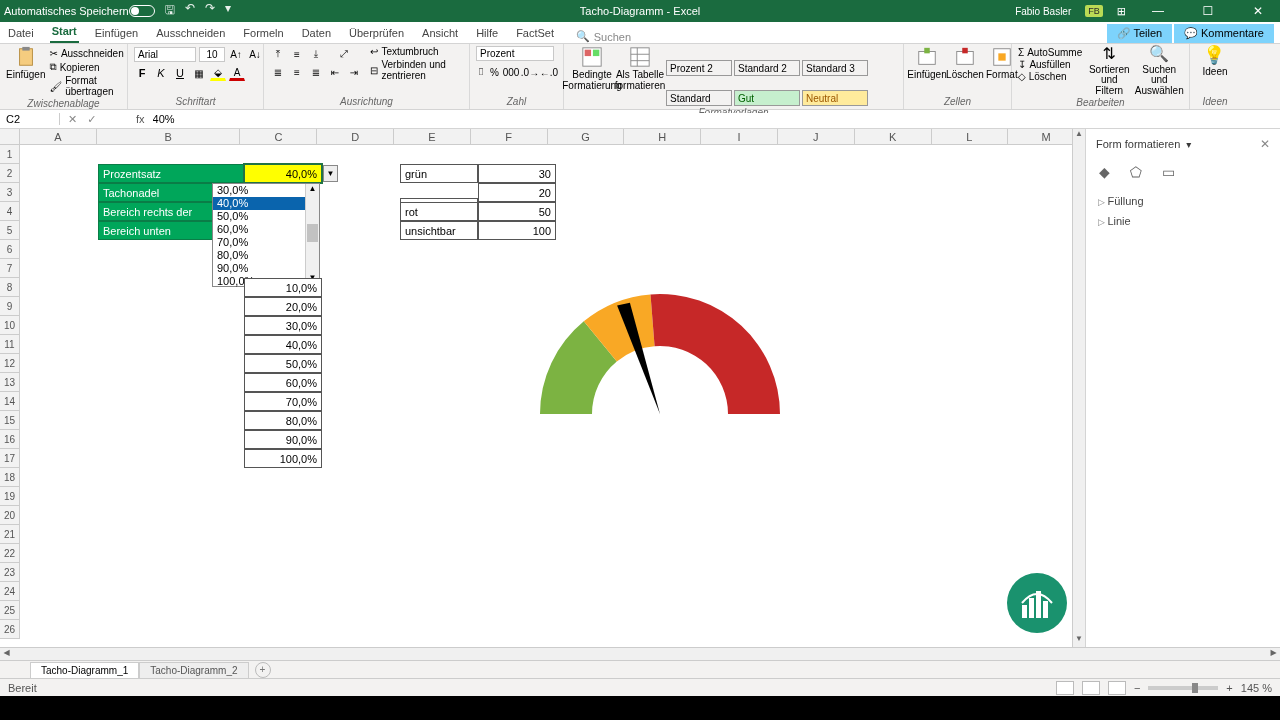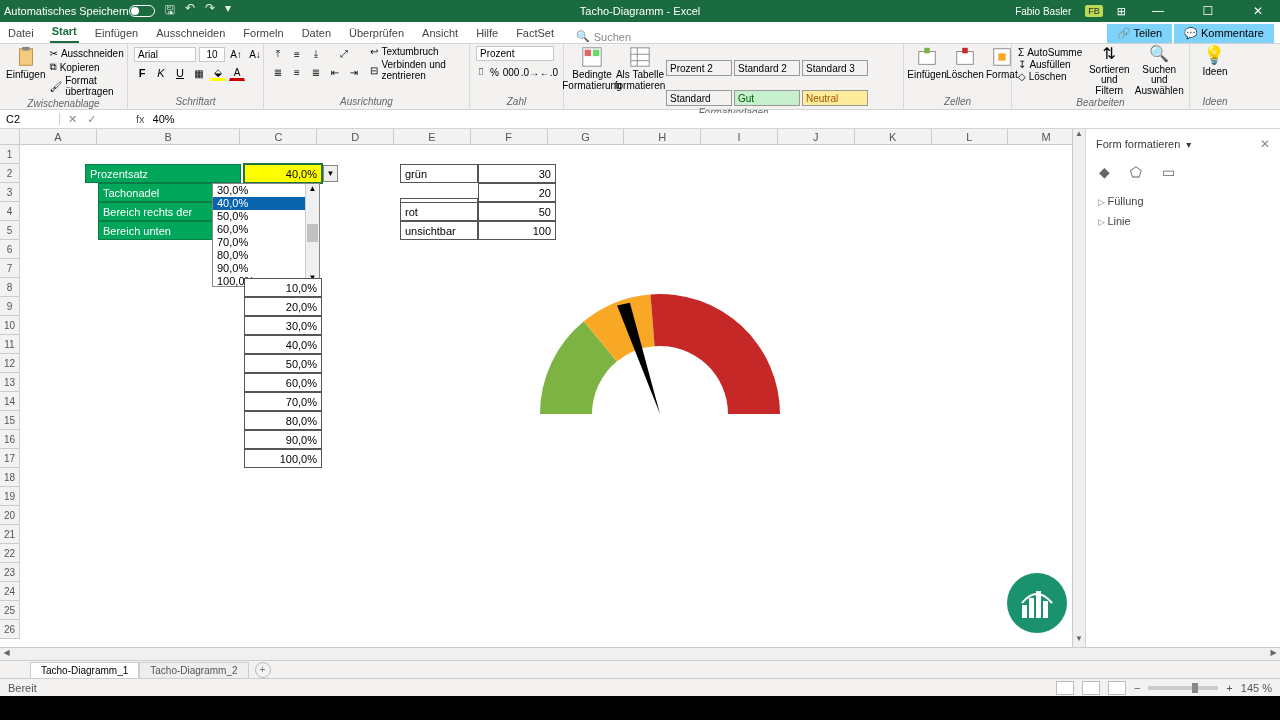--- a/index.html
+++ b/index.html
@@ -407,21 +407,21 @@
           <div class="rh">19</div>
           <div class="rh">20</div>
           <div class="rh">21</div>
           <div class="rh">22</div>
           <div class="rh">23</div>
           <div class="rh">24</div>
           <div class="rh">25</div>
           <div class="rh">26</div>
         </div>
       <div class="cells" id="cells">
-          <div class="datacell gcell" style="left: 65px; top: 19px; width: 156px;">Prozentsatz</div>
+          <div class="datacell gcell" style="left: 78px; top: 19px; width: 156px;">Prozentsatz</div>
           <div class="datacell gcell" style="left: 78px; top: 38px; width: 146px;">Tachonadel</div>
           <div class="datacell gcell" style="left: 78px; top: 57px; width: 146px;">Bereich rechts der</div>
           <div class="datacell gcell" style="left: 78px; top: 76px; width: 146px;">Bereich unten</div>
           <div class="datacell ycell selcell" style="left: 224px; top: 19px; width: 78px;">40,0%</div>
           <div class="dropbtn" style="left: 303px; top: 20px;">▼</div>
           <div class="ddlist" style="left: 192px; top: 38px; height: 104px;">
             <div class="opt">30,0%</div>
             <div class="opt sel">40,0%</div>
             <div class="opt">50,0%</div>
             <div class="opt">60,0%</div>

